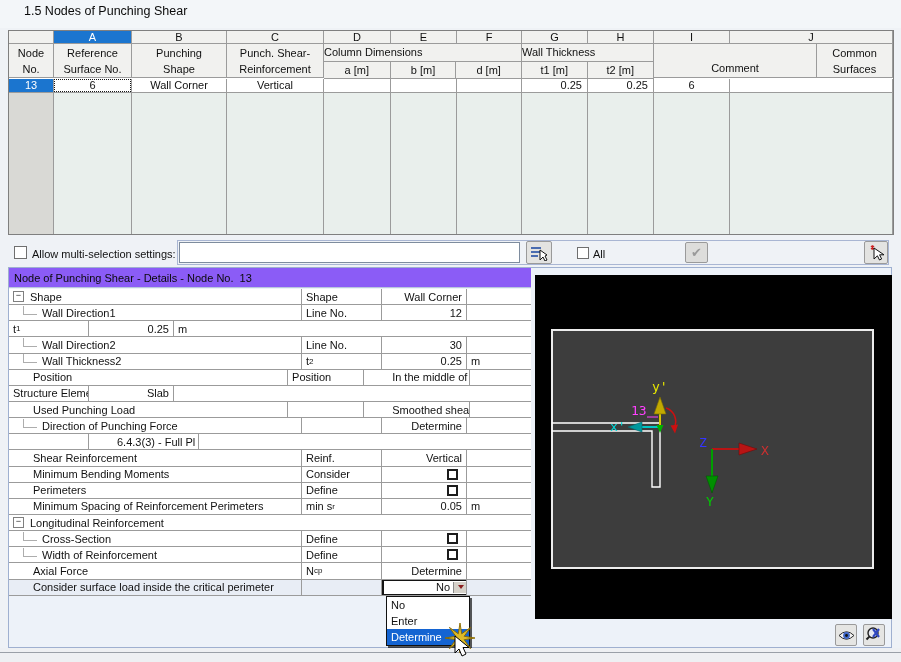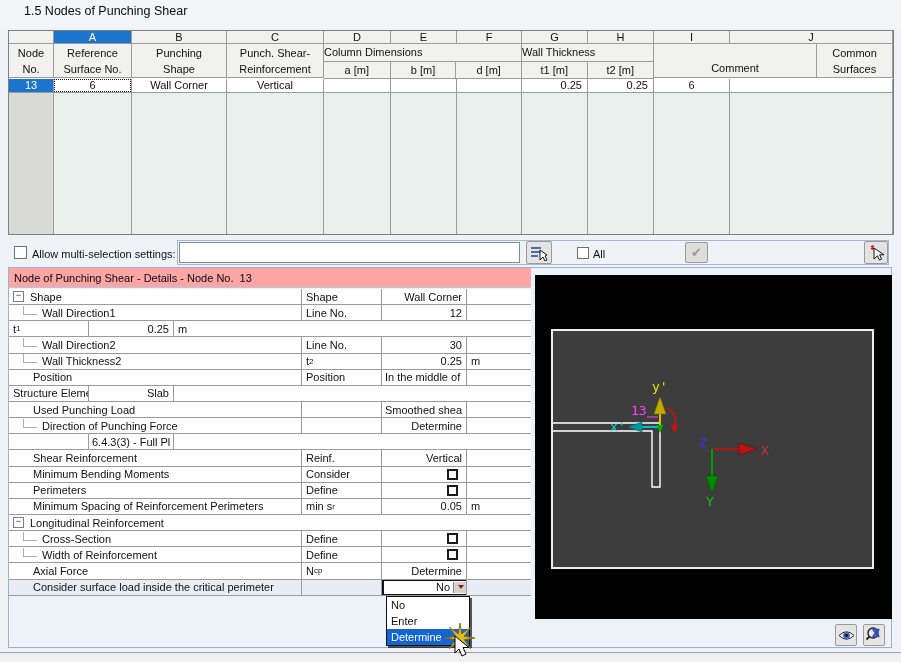--- a/index.html
+++ b/index.html
@@ -38,30 +38,30 @@
 
   
   .cbx{width:13px;height:13px;background:#fff;border:1px solid #6f6f6f;box-sizing:border-box;}
   .tb-box{left:177px;top:240px;width:712px;height:25px;border:1px solid #a9b6d3;}
   .tb-field{left:179px;top:242px;width:341px;height:21px;background:#fff;border:1px solid #7e8c9e;}
   .tb-btn{background:#e3e3e1;border:1px solid #9a9a9a;border-radius:2px;display:flex;align-items:center;justify-content:center;}
   .check-glyph{color:#9a9a9a;font-size:13px;line-height:13px;}
 
   
   .lower{left:8px;top:267px;width:884px;height:381px;border:1px solid #9fb0d0;background:#edf2f9;}
-  .dhdr{left:9px;top:268px;width:522px;height:20px;background:#fca5a5;line-height:20px;
+  .dhdr{left:9px;top:268px;width:522px;height:20px;background:#8b5cf6;line-height:20px;
         padding-left:5px;white-space:pre;border-bottom:1px solid #b9c6dd;color:#0a0a0a;}
   .dtable{left:9px;top:289px;width:522px;background:#fff;}
   .drow{display:flex;height:16.15px;border-bottom:1px solid #9b9b9b;box-sizing:border-box;background:#fff;}
   .dcell{box-sizing:border-box;border-right:1px solid #9b9b9b;overflow:hidden;white-space:nowrap;
          display:flex;align-items:center;}
   .dlabel{width:293px;}
   .dparam{width:80px;padding-left:4px;}
   .dvalue{width:85px;justify-content:flex-end;padding-right:4px;position:relative;}
-  .dvalue.left{justify-content:flex-start;padding-left:3px;}
+  .dvalue.left{justify-content:flex-start;padding-left:3px;margin-left:25px;}
   .dunit{width:64px;padding-left:4px;border-right:none;}
   .drow.focused .dcell{background:#e8edf5;}
   .minusbox{width:9px;height:9px;border:1px solid #7f7f7f;background:#fff;margin:0 6px 0 4px;
             font-size:9px;line-height:7px;text-align:center;flex:0 0 auto;color:#222;}
   .tree{display:inline-block;width:13px;height:8px;border-left:1px solid #adadad;border-bottom:1px solid #adadad;
         margin:0 5px 5px 14px;flex:0 0 auto;}
   .indent{padding-left:24px;}
   .dcheck{width:11px;height:11px;border:2px solid #1c1c1c;background:#fff;box-sizing:border-box;flex:0 0 auto;margin-right:4px;}
   sub{font-size:8px;}
   .combo{position:absolute;left:0;top:-1px;width:87px;height:17px;background:#fff;border:2px solid #141414;

